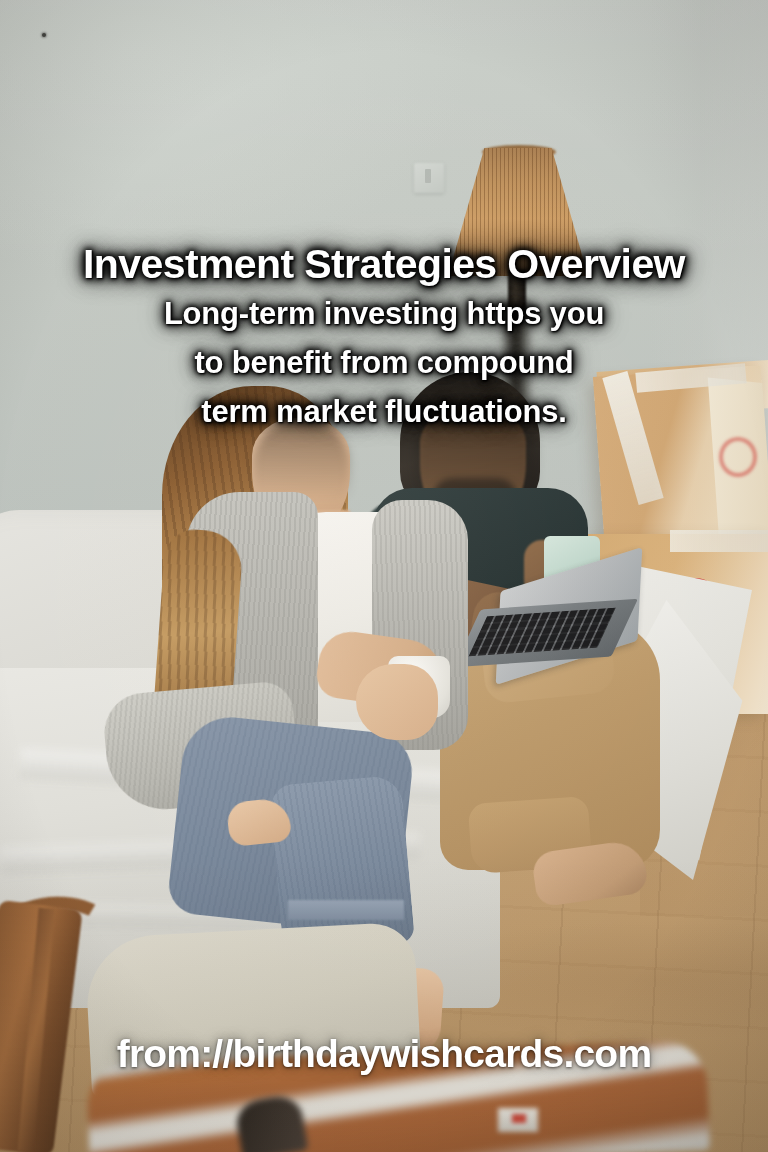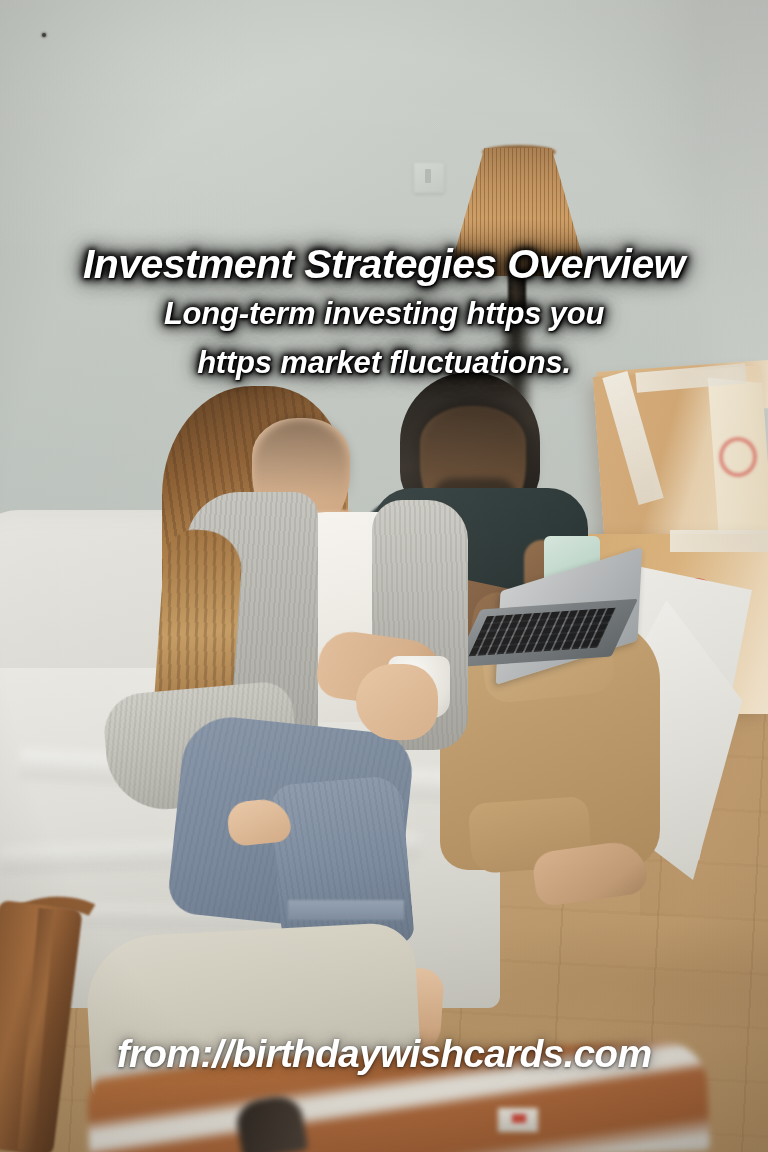--- a/index.html
+++ b/index.html
@@ -8,21 +8,20 @@
     padding: 0;
     background: #1a1a1a;
   }
   #canvas {
     position: relative;
     width: 768px;
     height: 1152px;
     overflow: hidden;
     font-family: "Liberation Sans", sans-serif;
     background: #c7ccc6;
-    font-style: italic;
   }
 
   
   .layer { position: absolute; }
 
   
   #wall {
     left: 0; top: 0; width: 768px; height: 660px;
     background:
       radial-gradient(ellipse 70% 55% at 18% 8%, #cfd4ce 0%, rgba(207,212,206,0) 62%),
@@ -664,19 +663,20 @@
     <div class="layer" id="photo-tone"></div>
     <div class="layer" id="photo-vignette"></div>
   </div>
 
   <div id="text-block">
 
     <h1 id="headline">Investment Strategies Overview</h1>
 
     <div id="subhead">
       <span class="ln">Long-term investing https you</span>
-      <span class="ln">https market fluctuations.</span>
+      <span class="ln">to benefit from compound</span>
+      <span class="ln">term market fluctuations.</span>
     </div>
 
     <div id="site-url">from://birthdaywishcards.com</div>
   </div>
 
 </div>
 
 </body></html>

